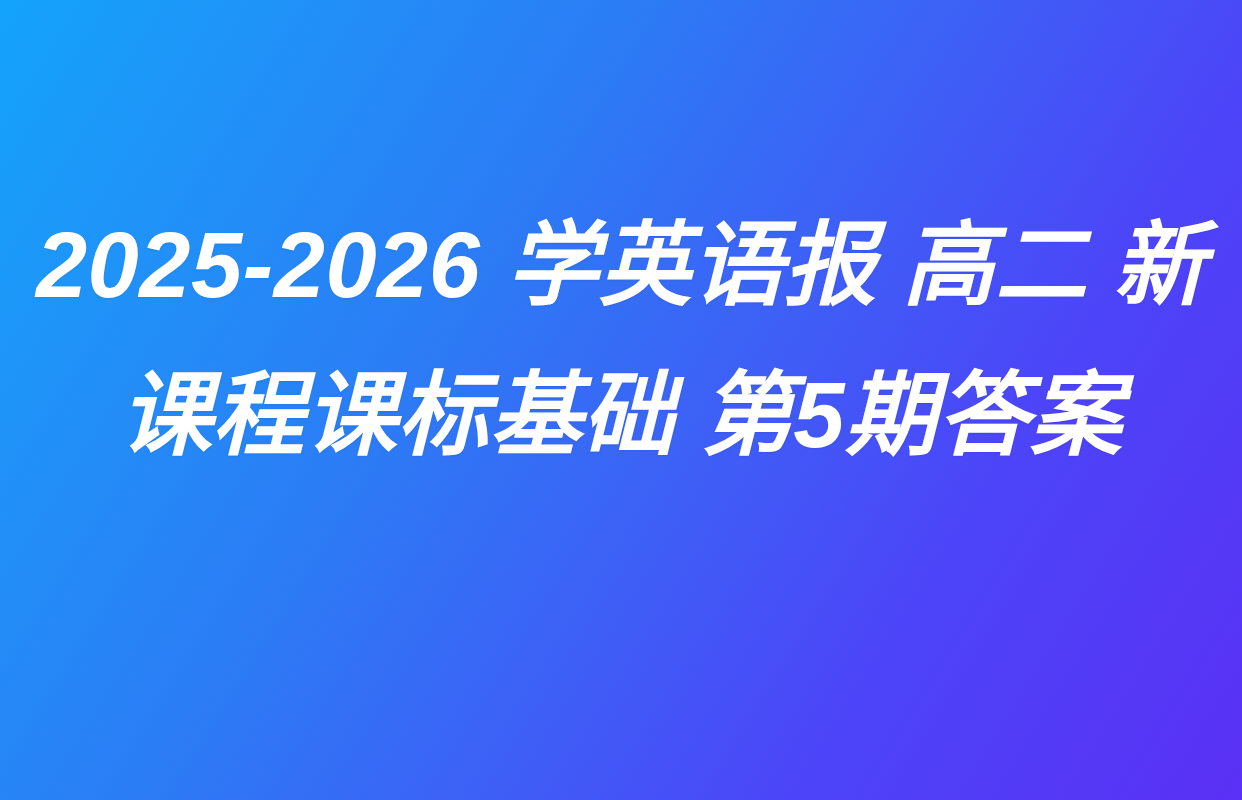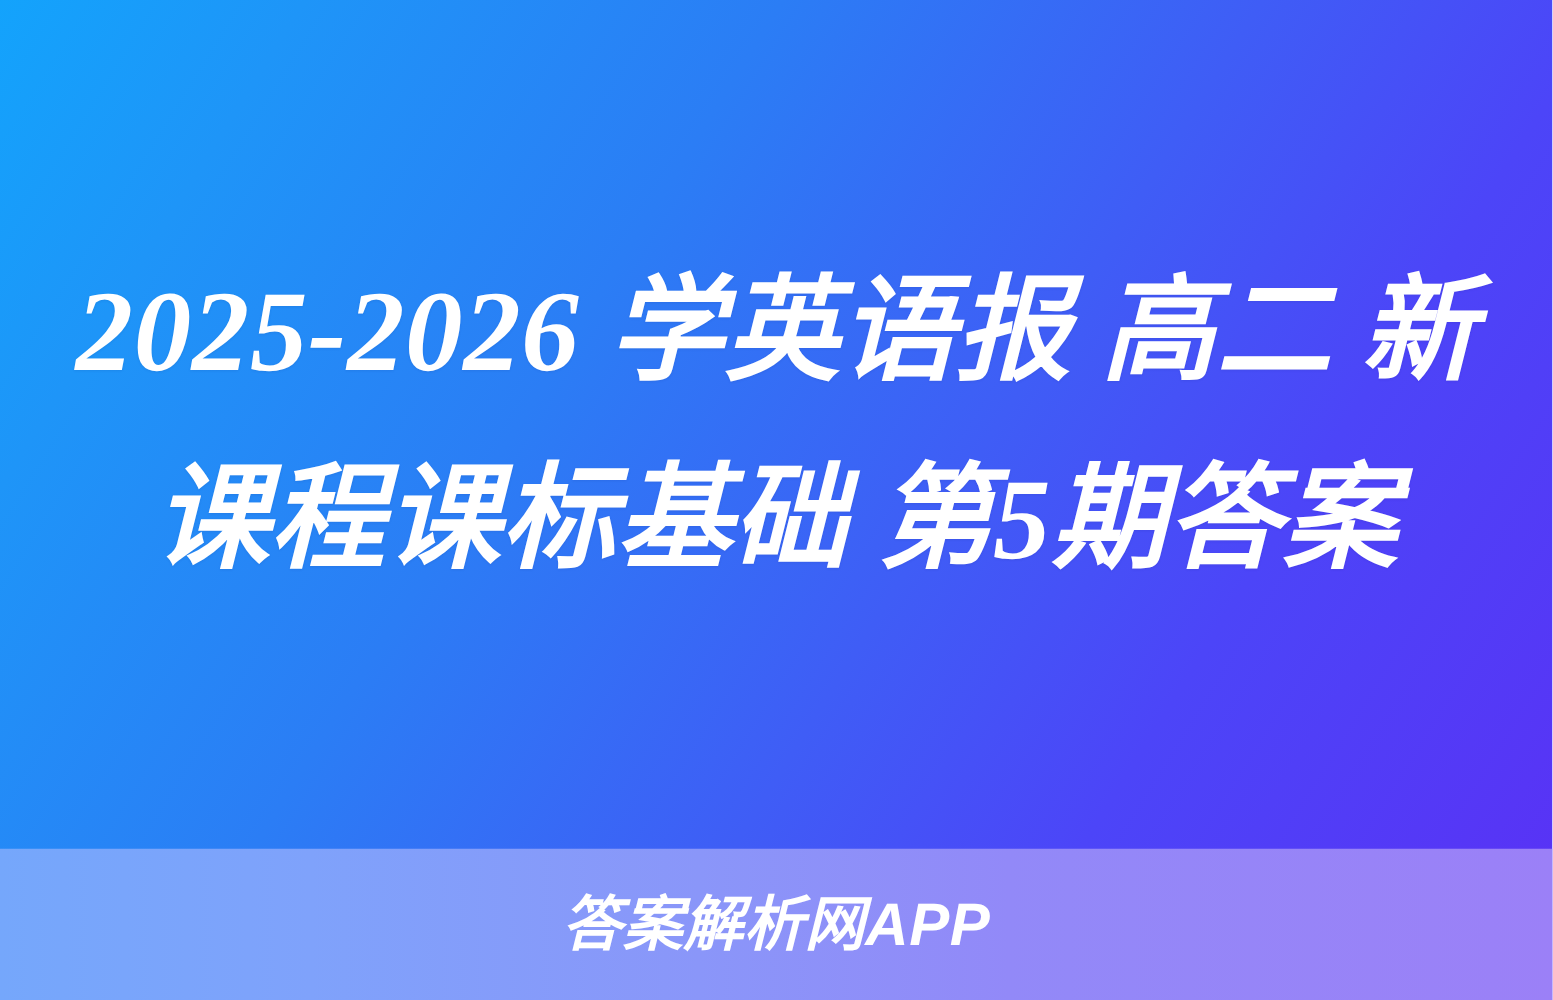--- a/index.html
+++ b/index.html
@@ -52,21 +52,20 @@
     width: 100%;
     text-align: center;
     color: #ffffff;
     font-size: 92px;
     line-height: 150px;
     font-weight: 700;
     font-style: italic;
     letter-spacing: 0.5px;
     word-break: break-word;
     text-shadow: 0 1px 2px rgba(20, 40, 120, 0.10);
-    font-family: Liberation Serif, serif;
   }
 
   
   .footer-band {
     position: absolute;
     left: 0;
     right: 0;
     bottom: 0;
     height: 121px;
     display: flex;
@@ -95,17 +94,14 @@
 <body>
 
 <div class="poster">
 
   <div class="poster-bg"></div>
 
   <div class="title-area">
     <h1 class="poster-title">2025-2026 学英语报 高二 新课程课标基础 第5期答案</h1>
   </div>
 
-  <div class="footer-band">
-    <span class="footer-brand">答案解析网APP</span>
-  </div>
 
 </div>
 
 </body></html>

